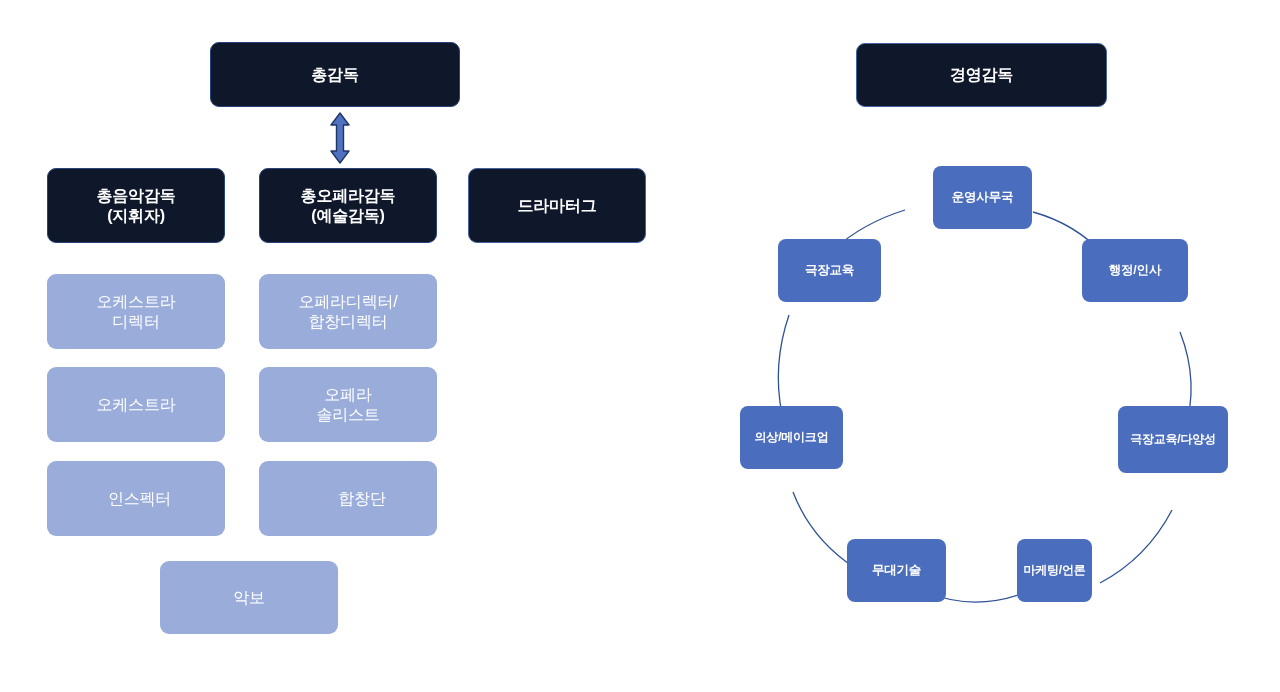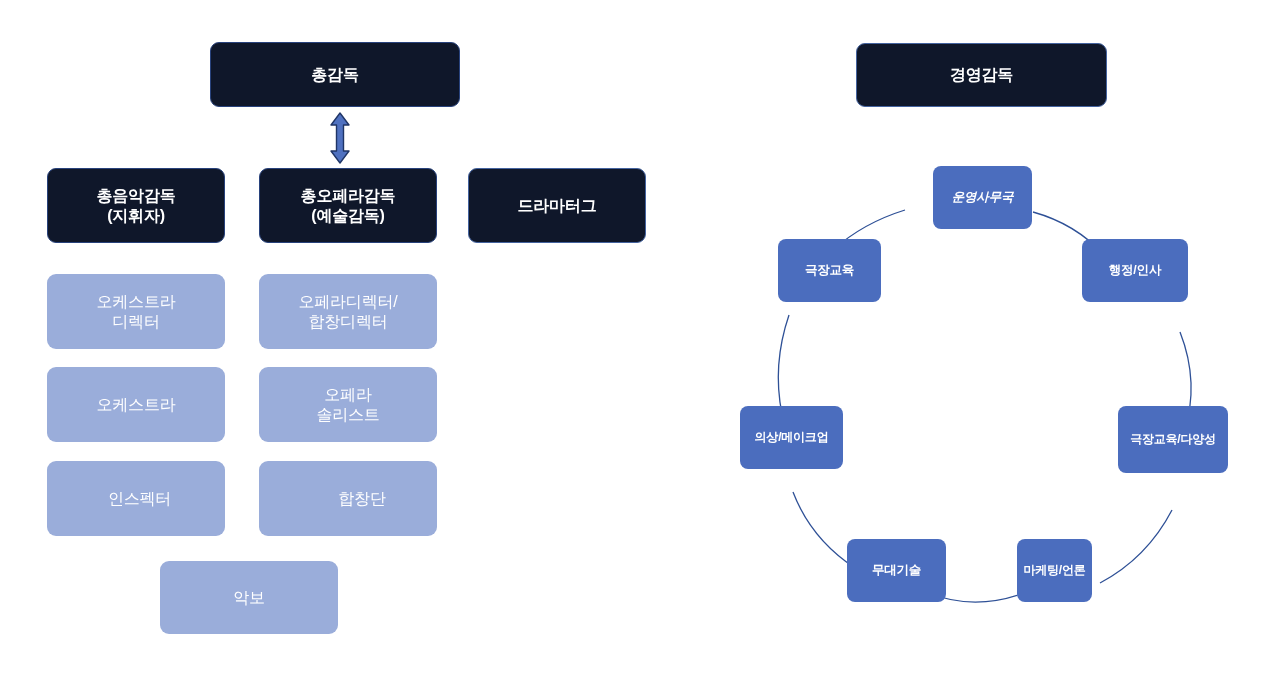--- a/index.html
+++ b/index.html
@@ -141,21 +141,21 @@
         <path d="M 318 455 Q 272 470 228 453"></path>
 
         <path d="M 155 428 Q 111 399 93 352"></path>
 
         <path d="M 82 274 Q 72 225 89 175"></path>
 
         <path d="M 133 110 Q 163 83 205 70"></path>
       </g>
     </svg>
 
-    <div class="box node" style="left:933px; top:166px; width:99px; height:63px;font-style:italic;">운영사무국</div>
+    <div class="box node" style="left:933px; top:166px; width:99px; height:63px;">운영사무국</div>
 
     <div class="box node" style="left:1082px; top:239px; width:106px; height:63px;">행정/인사</div>
 
     <div class="box node sm" style="left:1118px; top:406px; width:110px; height:67px;">극장교육/다양성</div>
 
     <div class="box node sm" style="left:1017px; top:539px; width:75px; height:63px;">마케팅/언론</div>
 
     <div class="box node" style="left:847px; top:539px; width:99px; height:63px;">무대기술</div>
 
     <div class="box node sm" style="left:740px; top:406px; width:103px; height:63px;">의상/메이크업</div>

